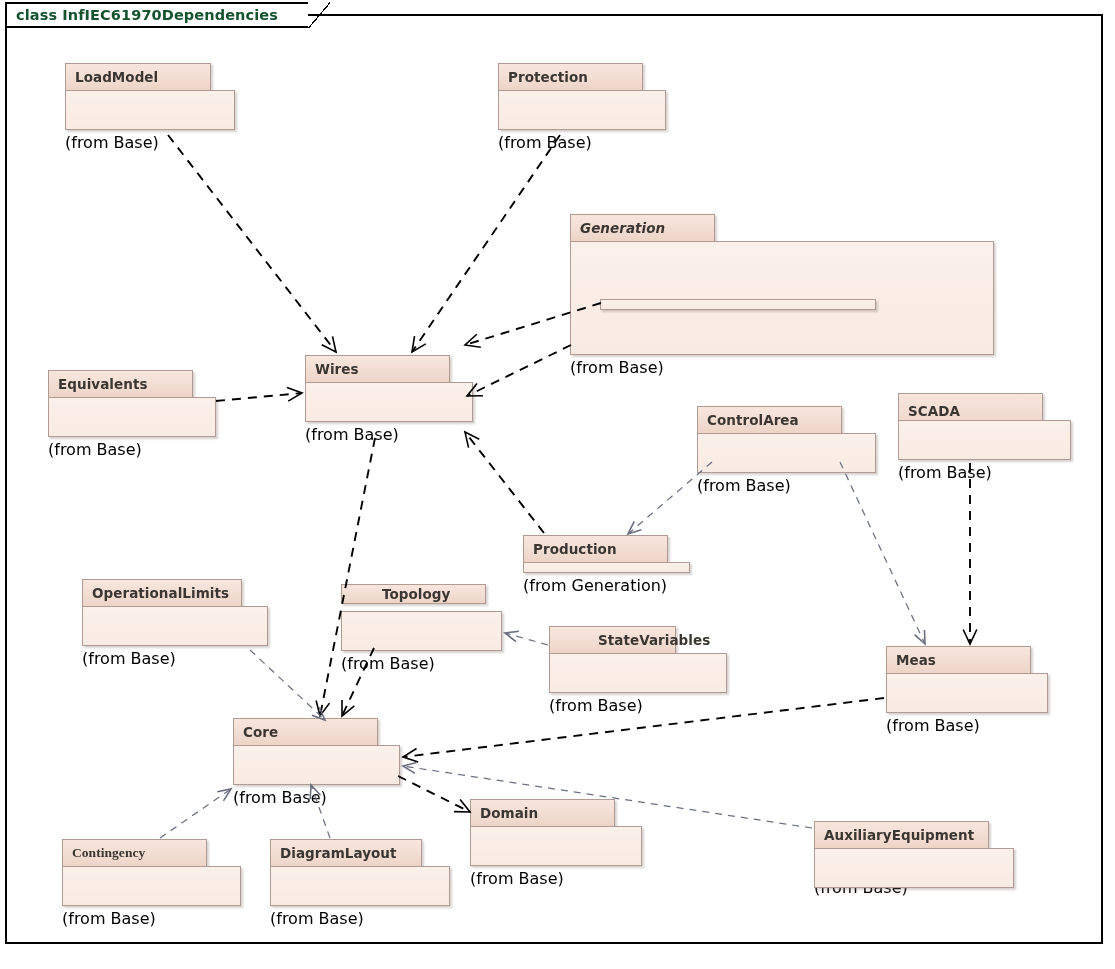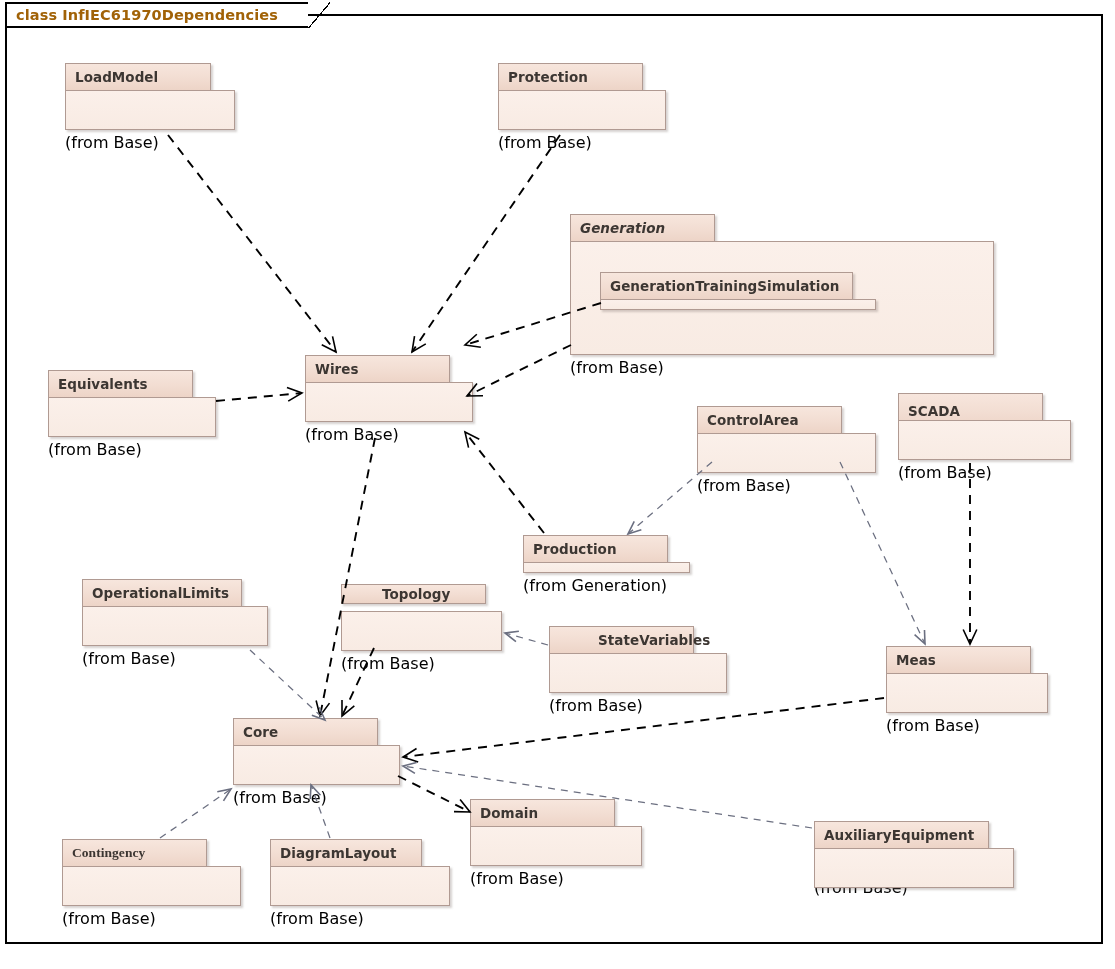--- a/index.html
+++ b/index.html
@@ -12,21 +12,21 @@
     position:absolute;left:5px;top:14px;width:1098px;height:930px;
     border:2px solid #000;box-sizing:border-box;background:transparent;
   }
   #frame-tab{
     position:absolute;left:5px;top:2px;height:26px;
     box-sizing:border-box;background:#fff;
     border-left:2px solid #000;border-top:2px solid #000;border-bottom:2px solid #000;
     padding:0 30px 0 9px;display:flex;align-items:center;z-index:6;
   }
   #frame-tab-title{
-    font-size:14.5px;font-weight:bold;color:#a16207;white-space:nowrap;letter-spacing:.1px;
+    font-size:14.5px;font-weight:bold;color:#14532d;white-space:nowrap;letter-spacing:.1px;
   }
   #frame-tab-cut{
     position:absolute;top:2px;height:26px;width:22px;z-index:6;
     background:linear-gradient(to bottom right,transparent 0%,transparent 49.4%,#000 49.4%,#000 53%,transparent 53%,transparent 100%);
   }
 
   
   .pkg{position:absolute;z-index:3;}
   .pkg .tab{
     position:absolute;left:0;top:0;box-sizing:border-box;
@@ -79,23 +79,20 @@
       </div>
       <div class="cap" style="left: 498px; top: 133px; width: 168px; position: absolute;">(from Base)</div>
       <div class="pkg" style="left: 570px; top: 214px; width: 364px; height: 142px; font-style: italic;">
         <div class="tab" style="width: 145px; height: 28px;">
           <span>Generation</span>
         </div>
         <div class="body" style="top: 27px; width: 424px; height: 114px;"></div>
       </div>
       <div class="cap" style="left: 570px; top: 358px; width: 424px; position: absolute;">(from Base)</div>
       <div class="pkg nested" style="left: 600px; top: 272px; width: 276px; height: 39px;">
-        <div class="tab" style="width: 253px; height: 28px;">
-          <span>GenerationTrainingSimulation</span>
-        </div>
         <div class="body" style="top: 27px; width: 276px; height: 11px;"></div>
       </div>
       <div class="cap" style="left: 600px; top: 313px; width: 276px; position: absolute;">(from Generation)</div>
       <div class="pkg" style="left: 305px; top: 355px; width: 168px; height: 68px;">
         <div class="tab" style="width: 145px; height: 28px;">
           <span>Wires</span>
         </div>
         <div class="body" style="top: 27px; width: 168px; height: 40px;"></div>
       </div>
       <div class="cap" style="left: 305px; top: 425px; width: 168px; position: absolute;">(from Base)</div>
@@ -135,21 +132,21 @@
       </div>
       <div class="cap" style="left: 82px; top: 649px; width: 186px; position: absolute;">(from Base)</div>
       <div class="pkg" style="left: 341px; top: 584px; width: 161px; height: 68px;">
         <div class="tab" style="width: 145px; height: 20px; padding-left: 40px;">
           <span>Topology</span>
         </div>
         <div class="body" style="top: 27px; width: 161px; height: 40px;"></div>
       </div>
       <div class="cap" style="left: 341px; top: 654px; width: 161px; position: absolute;">(from Base)</div>
       <div class="pkg" style="left: 549px; top: 626px; width: 178px; height: 68px;">
-        <div class="tab" style="width: 145px; height: 28px; padding-left: 48px;">
+        <div class="tab" style="width: 127px; height: 28px; padding-left: 48px;">
           <span>StateVariables</span>
         </div>
         <div class="body" style="top: 27px; width: 178px; height: 40px;"></div>
       </div>
       <div class="cap" style="left: 549px; top: 696px; width: 178px; position: absolute;">(from Base)</div>
       <div class="pkg" style="left: 886px; top: 646px; width: 162px; height: 68px;">
         <div class="tab" style="width: 145px; height: 28px;">
           <span>Meas</span>
         </div>
         <div class="body" style="top: 27px; width: 162px; height: 40px;"></div>

